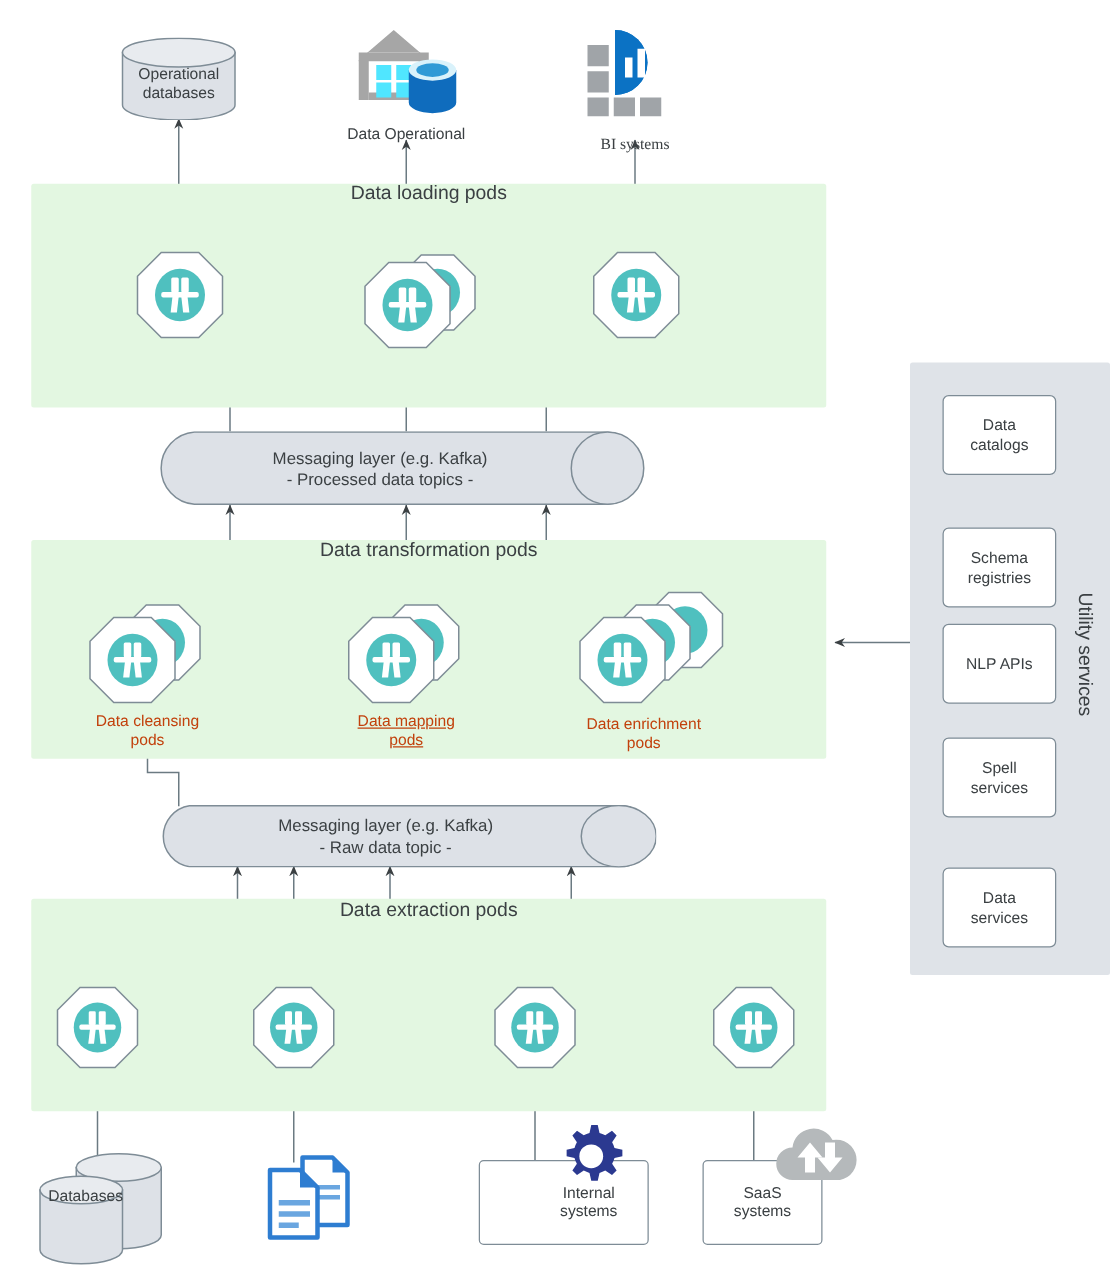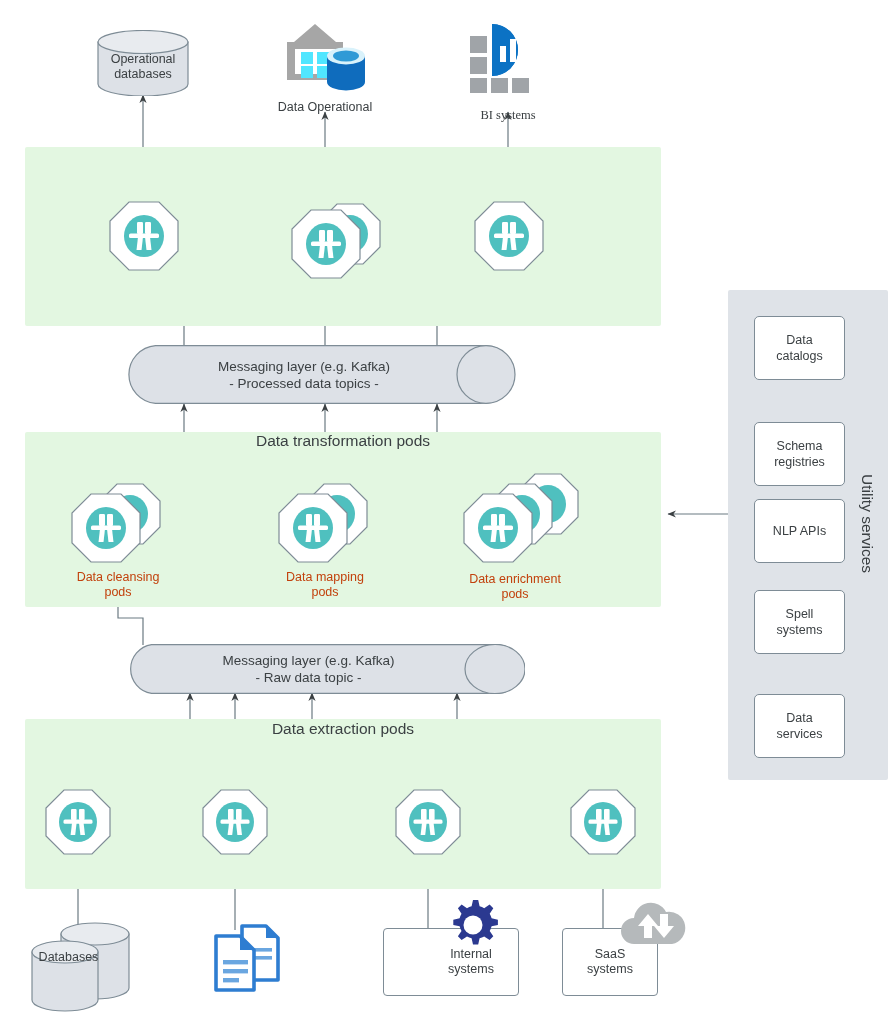--- a/index.html
+++ b/index.html
@@ -84,20 +84,21 @@
       <path d="M78,930  L78,860" marker-end="url(#ah)"></path>
       <path d="M235,930 L235,860" marker-end="url(#ah)"></path>
       <path d="M428,930 L428,860" marker-end="url(#ah)"></path>
       <path d="M603,930 L603,860" marker-end="url(#ah)"></path>
 
       <path d="M728,514 L668,514" marker-end="url(#ah)"></path>
     </g>
   </svg>
 
   <div class="band" style="left:25px;top:147px;width:636px;height:179px;"></div>
+  <div class="band-title" style="left:25px;top:146px;width:636px;">Data loading pods</div>
 
   <div class="band" style="left:25px;top:432px;width:636px;height:175px;"></div>
   <div class="band-title" style="left:25px;top:432px;width:636px;">Data transformation pods</div>
 
   <div class="band" style="left:25px;top:719px;width:636px;height:170px;"></div>
   <div class="band-title" style="left:25px;top:720px;width:636px;">Data extraction pods</div>
 
   <div class="icon db-cyl" style="left:96px;top:30px;">
     <svg width="94" height="66" viewBox="0 0 94 66">
       <path d="M2,12 L2,54 A45,12 0 0 0 92,54 L92,12 Z" fill="#dde1e7" stroke="#7e8c96" stroke-width="1.2"></path>
@@ -223,21 +224,21 @@
       <ellipse cx="36" cy="48" rx="20" ry="21" fill="#4fc0bf"></ellipse>
       <g fill="#ffffff">
         <rect x="29" y="34" width="6" height="12" rx="1.2"></rect>
         <rect x="37" y="34" width="6" height="12" rx="1.2"></rect>
         <path d="M30,49 L35,49 L33.5,62 L28.5,62 Z"></path>
         <path d="M37,49 L42,49 L43.5,62 L38.5,62 Z"></path>
         <rect x="21" y="45.5" width="30" height="4.5" rx="1.6"></rect>
       </g>
     </svg>
   </div>
-  <div class="pod-label" style="left:255px;top:570px;width:140px;">Data mapping
+  <div class="pod-label" style="left:255px;top:570px;width:140px;text-decoration:underline;">Data mapping
 pods</div>
 
   <div class="pod" style="left:462px;top:472px;">
     <svg width="120" height="88" viewBox="0 0 120 88">
       <polygon points="73,2 99,2 116,19 116,45 99,62 73,62 56,45 56,19" fill="#ffffff" stroke="#7e8c96" stroke-width="1.2"></polygon>
       <ellipse cx="86" cy="32" rx="18" ry="19" fill="#4fc0bf"></ellipse>
       <polygon points="47,12 73,12 90,29 90,55 73,72 47,72 30,55 30,29" fill="#ffffff" stroke="#7e8c96" stroke-width="1.2"></polygon>
       <ellipse cx="60" cy="42" rx="18" ry="19" fill="#4fc0bf"></ellipse>
       <polygon points="21,22 51,22 70,41 70,71 51,90 21,90 2,71 2,41" fill="#ffffff" stroke="#7e8c96" stroke-width="1.2"></polygon>
       <ellipse cx="36" cy="56" rx="20" ry="21" fill="#4fc0bf"></ellipse>
@@ -370,17 +371,17 @@
 
   <div class="util-panel" style="left:728px;top:290px;width:160px;height:490px;"></div>
   <div class="util-title" style="left:876px;top:474px;">Utility services</div>
 
   <div class="util-card" style="left:754px;top:316px;width:89px;height:62px;">Data
 catalogs</div>
   <div class="util-card" style="left:754px;top:422px;width:89px;height:62px;">Schema
 registries</div>
   <div class="util-card" style="left:754px;top:499px;width:89px;height:62px;">NLP APIs</div>
   <div class="util-card" style="left:754px;top:590px;width:89px;height:62px;">Spell
-systems</div>
+services</div>
   <div class="util-card" style="left:754px;top:694px;width:89px;height:62px;">Data
 services</div>
 
 </div>
 
 </body></html>

